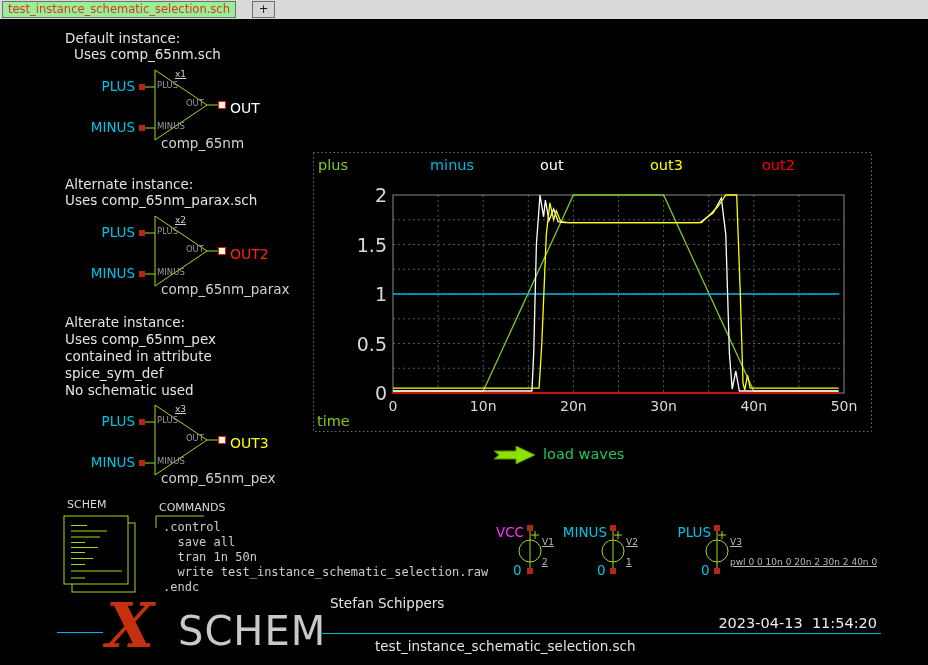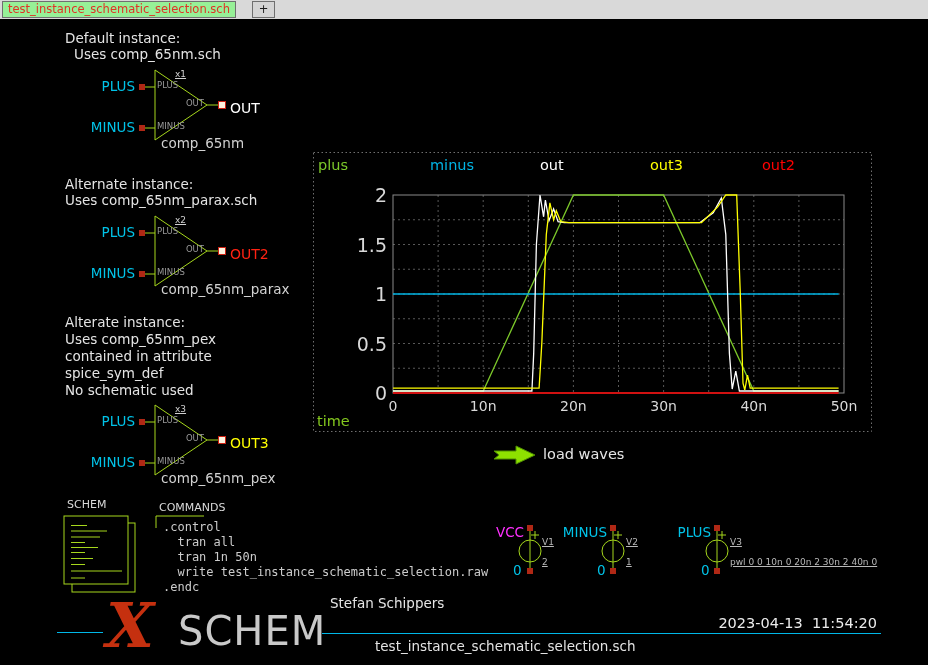--- a/index.html
+++ b/index.html
@@ -191,26 +191,26 @@
 <div class="t head" style="left:65px;top:383px">No schematic used</div>
 <div class="t cyan right" style="left:85px;top:414px;width:50px">PLUS</div>
 <div class="t cyan right" style="left:85px;top:455px;width:50px">MINUS</div>
 <div class="t tiny" style="left:175px;top:404px">x3</div>
 <div class="t inner" style="left:157px;top:416px">PLUS</div>
 <div class="t inner" style="left:157px;top:457px">MINUS</div>
 <div class="t inner right" style="left:176px;top:434px;width:28px">OUT</div>
 <div class="t yellow" style="left:230px;top:435px;font-size:14px">OUT3</div>
 <div class="t name" style="left:161px;top:471px">comp_65nm_pex</div>
 
-<div class="t" style="left:543px;top:446px;font-size:14.5px;color:#e5e5e5">load waves</div>
+<div class="t" style="left:543px;top:446px;font-size:14.5px;color:#22c55e">load waves</div>
 
 <div class="t label-sm" style="left:67px;top:499px">SCHEM</div>
 <div class="t label-sm" style="left:159px;top:502px">COMMANDS</div>
 <div class="t mono" style="left:163px;top:520px">.control</div>
-<div class="t mono" style="left:163px;top:535px">  tran all</div>
+<div class="t mono" style="left:163px;top:535px">  save all</div>
 <div class="t mono" style="left:163px;top:550px">  tran 1n 50n</div>
 <div class="t mono" style="left:163px;top:565px">  write test_instance_schematic_selection.raw</div>
 <div class="t mono" style="left:163px;top:580px">.endc</div>
 
 <div class="t magenta right" style="left:474px;top:525px;width:50px">VCC</div>
 <div class="t graysm" style="left:542px;top:537px">V1</div>
 <div class="t graysm" style="left:542px;top:557px">2</div>
 <div class="t cyan" style="left:513px;top:563px">0</div>
 
 <div class="t cyan right" style="left:550px;top:525px;width:57px">MINUS</div>

